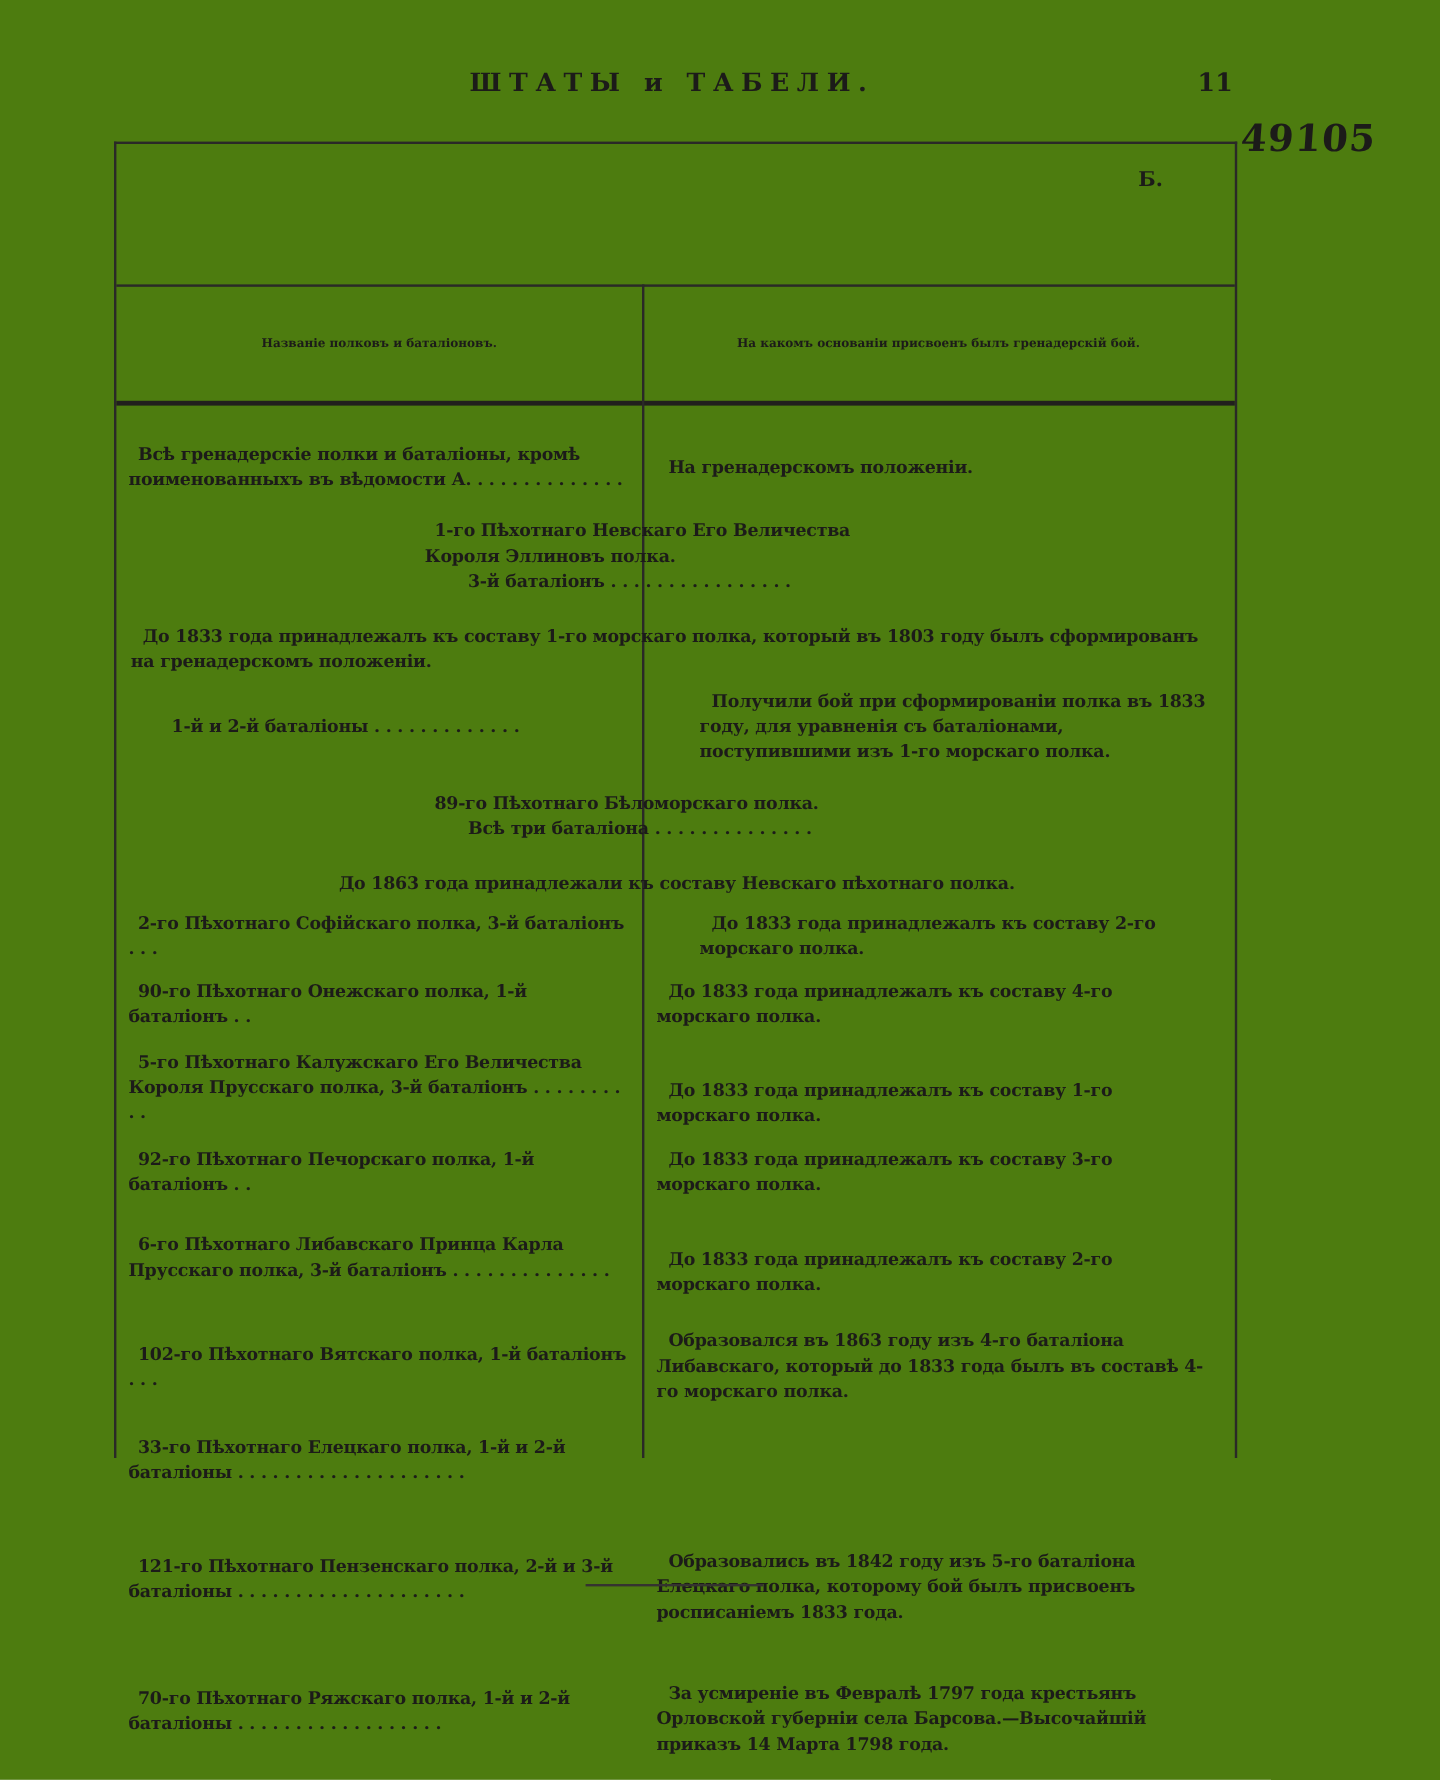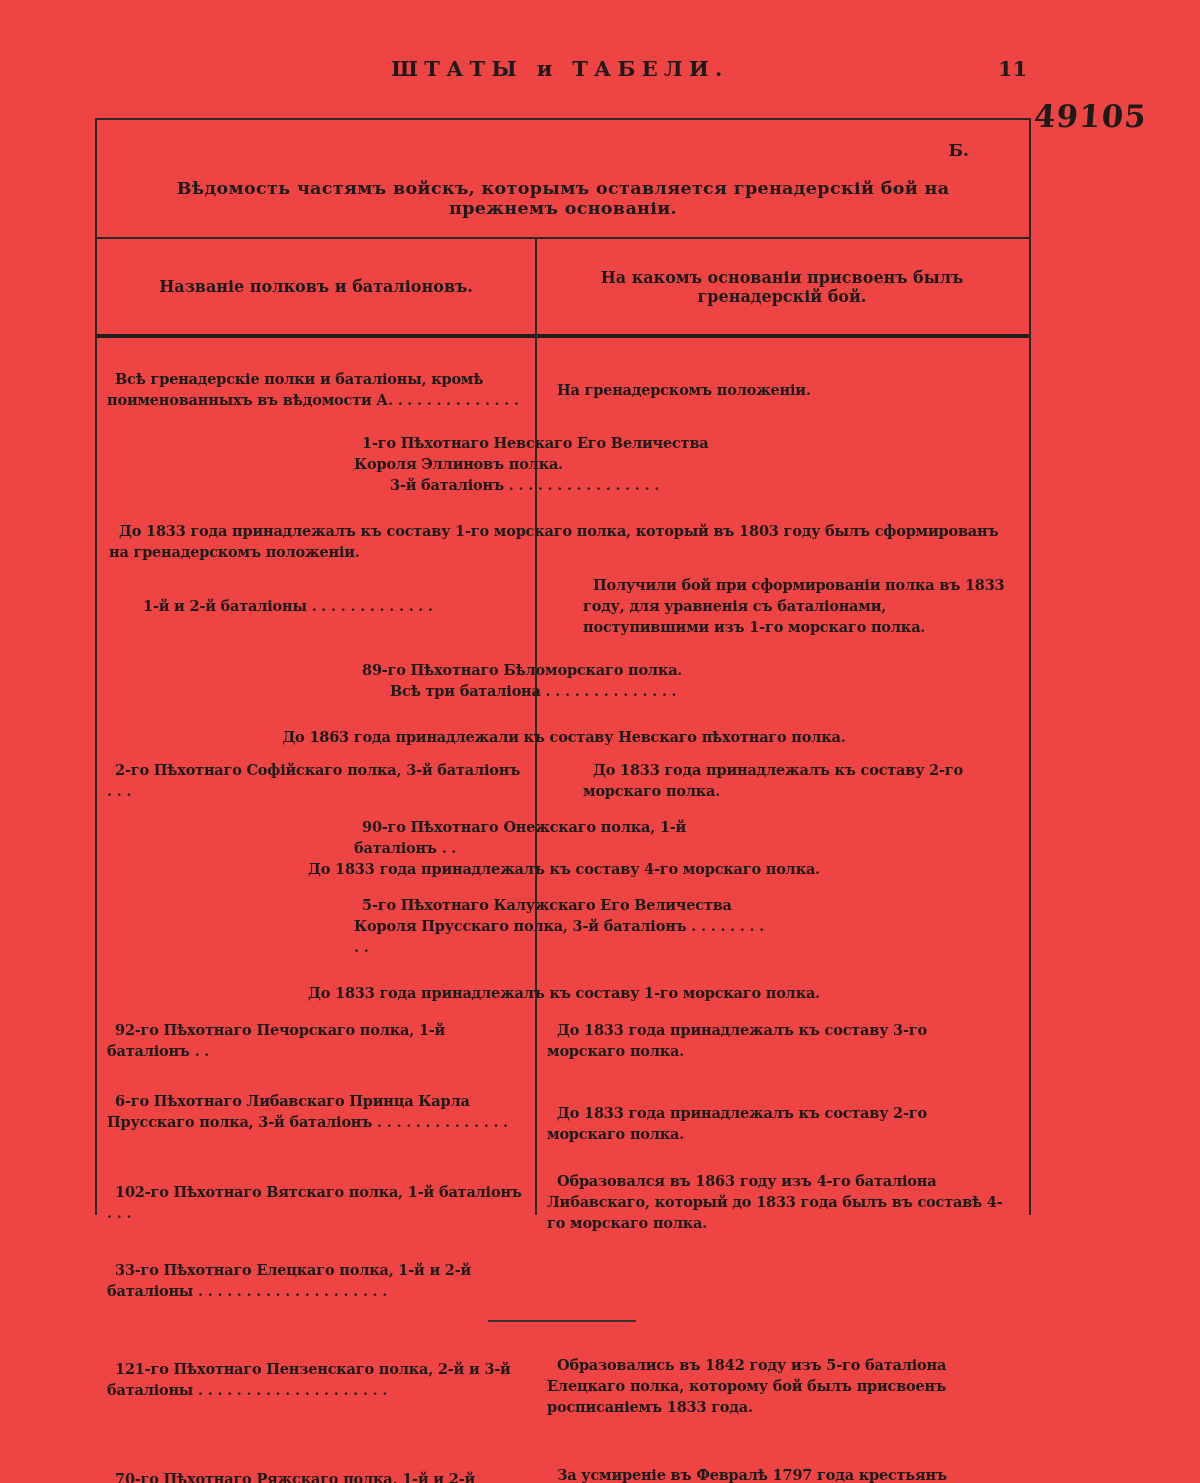--- a/index.html
+++ b/index.html
@@ -1,21 +1,21 @@
 <!DOCTYPE html>
 <html><head>
 <meta charset="utf-8">
 <style>
   html,body{margin:0;padding:0;}
   body{background:#e8e6e0;}
   .sheet{
     position:relative;
     width:1200px;height:1483px;
     margin:0 auto;
-    background:#ef4444;
+    background:#4d7c0f;
     font-family:"DejaVu Serif", serif;
     color:#1c1b19;
     overflow:hidden;
   }
   
   .doc-title{
     position:absolute;top:56px;left:300px;width:520px;
     text-align:center;
     font-size:21px;font-weight:bold;letter-spacing:0.30em;
     white-space:nowrap;
@@ -46,21 +46,21 @@
     text-align:center;
     font-size:17.5px;font-weight:bold;letter-spacing:0.02em;
   }
   .rule1{position:absolute;top:117px;left:0;right:0;height:2px;background:#2a2927;}
   .col-headers{
     position:absolute;top:119px;left:0;right:0;height:95px;
     display:flex;
   }
   .col-h{
     display:flex;align-items:center;justify-content:center;
-    text-align:center;font-size:16px;font-weight:bold;
+    font-size:10px;font-weight:bold;
     box-sizing:border-box;
   }
   .col-h.c1{width:438px;padding:0 40px;}
   .col-h.c2{flex:1;padding:0 30px;}
   .rule2{position:absolute;top:214px;left:0;right:0;height:4px;background:#211f1d;}
   .vdivider{
     position:absolute;top:117px;bottom:0;left:438px;width:2px;background:#2a2927;
   }
   
   .tbody{
@@ -79,21 +79,21 @@
     padding:0 20px 0 12px;
     font-size:14.5px;font-weight:bold;line-height:21px;
     letter-spacing:-0.2px;
   }
   .ln{text-indent:8px;}
   .ln.sub{padding-left:36px;text-indent:0;}
   .para{margin:0;text-indent:10px;}
   .para + .para{margin-top:2px;}
   .pt1{padding-top:13px;}
   .pt2{padding-top:25px;}
-  .mt15{margin-top:15px;flex-direction:column;}
+  .mt15{margin-top:15px;}
   .mt16{margin-top:16px;}
   .mt22{margin-top:22px;flex-direction:column;}
   .mt26{margin-top:26px;}
   .mt30{margin-top:12px;gap:36px;}
   .mt34{margin-top:34px;}
   .mt40{margin-top:40px;}
   .bottom-rule{
     position:absolute;left:488px;top:1320px;width:148px;height:2px;background:#35332f;
   }
 </style>
@@ -101,21 +101,20 @@
 <body>
 
 <div class="sheet">
 
   <div class="doc-title">ШТАТЫ и ТАБЕЛИ.</div>
   <div class="page-num">11</div>
   <div class="stamp">49105</div>
 
   <div class="table-box">
     <div class="section-letter">Б.</div>
-    <div class="table-title">Вѣдомость частямъ войскъ, которымъ оставляется гренадерскій бой на прежнемъ основаніи.</div>
     <div class="rule1"></div>
 
     <div class="col-headers">
       <div class="col-h c1">Названіе полковъ и баталіоновъ.</div>
       <div class="col-h c2">На какомъ основаніи присвоенъ былъ гренадерскій бой.</div>
     </div>
     <div class="rule2"></div>
     <div class="vdivider"></div>
 
     <div class="tbody">

